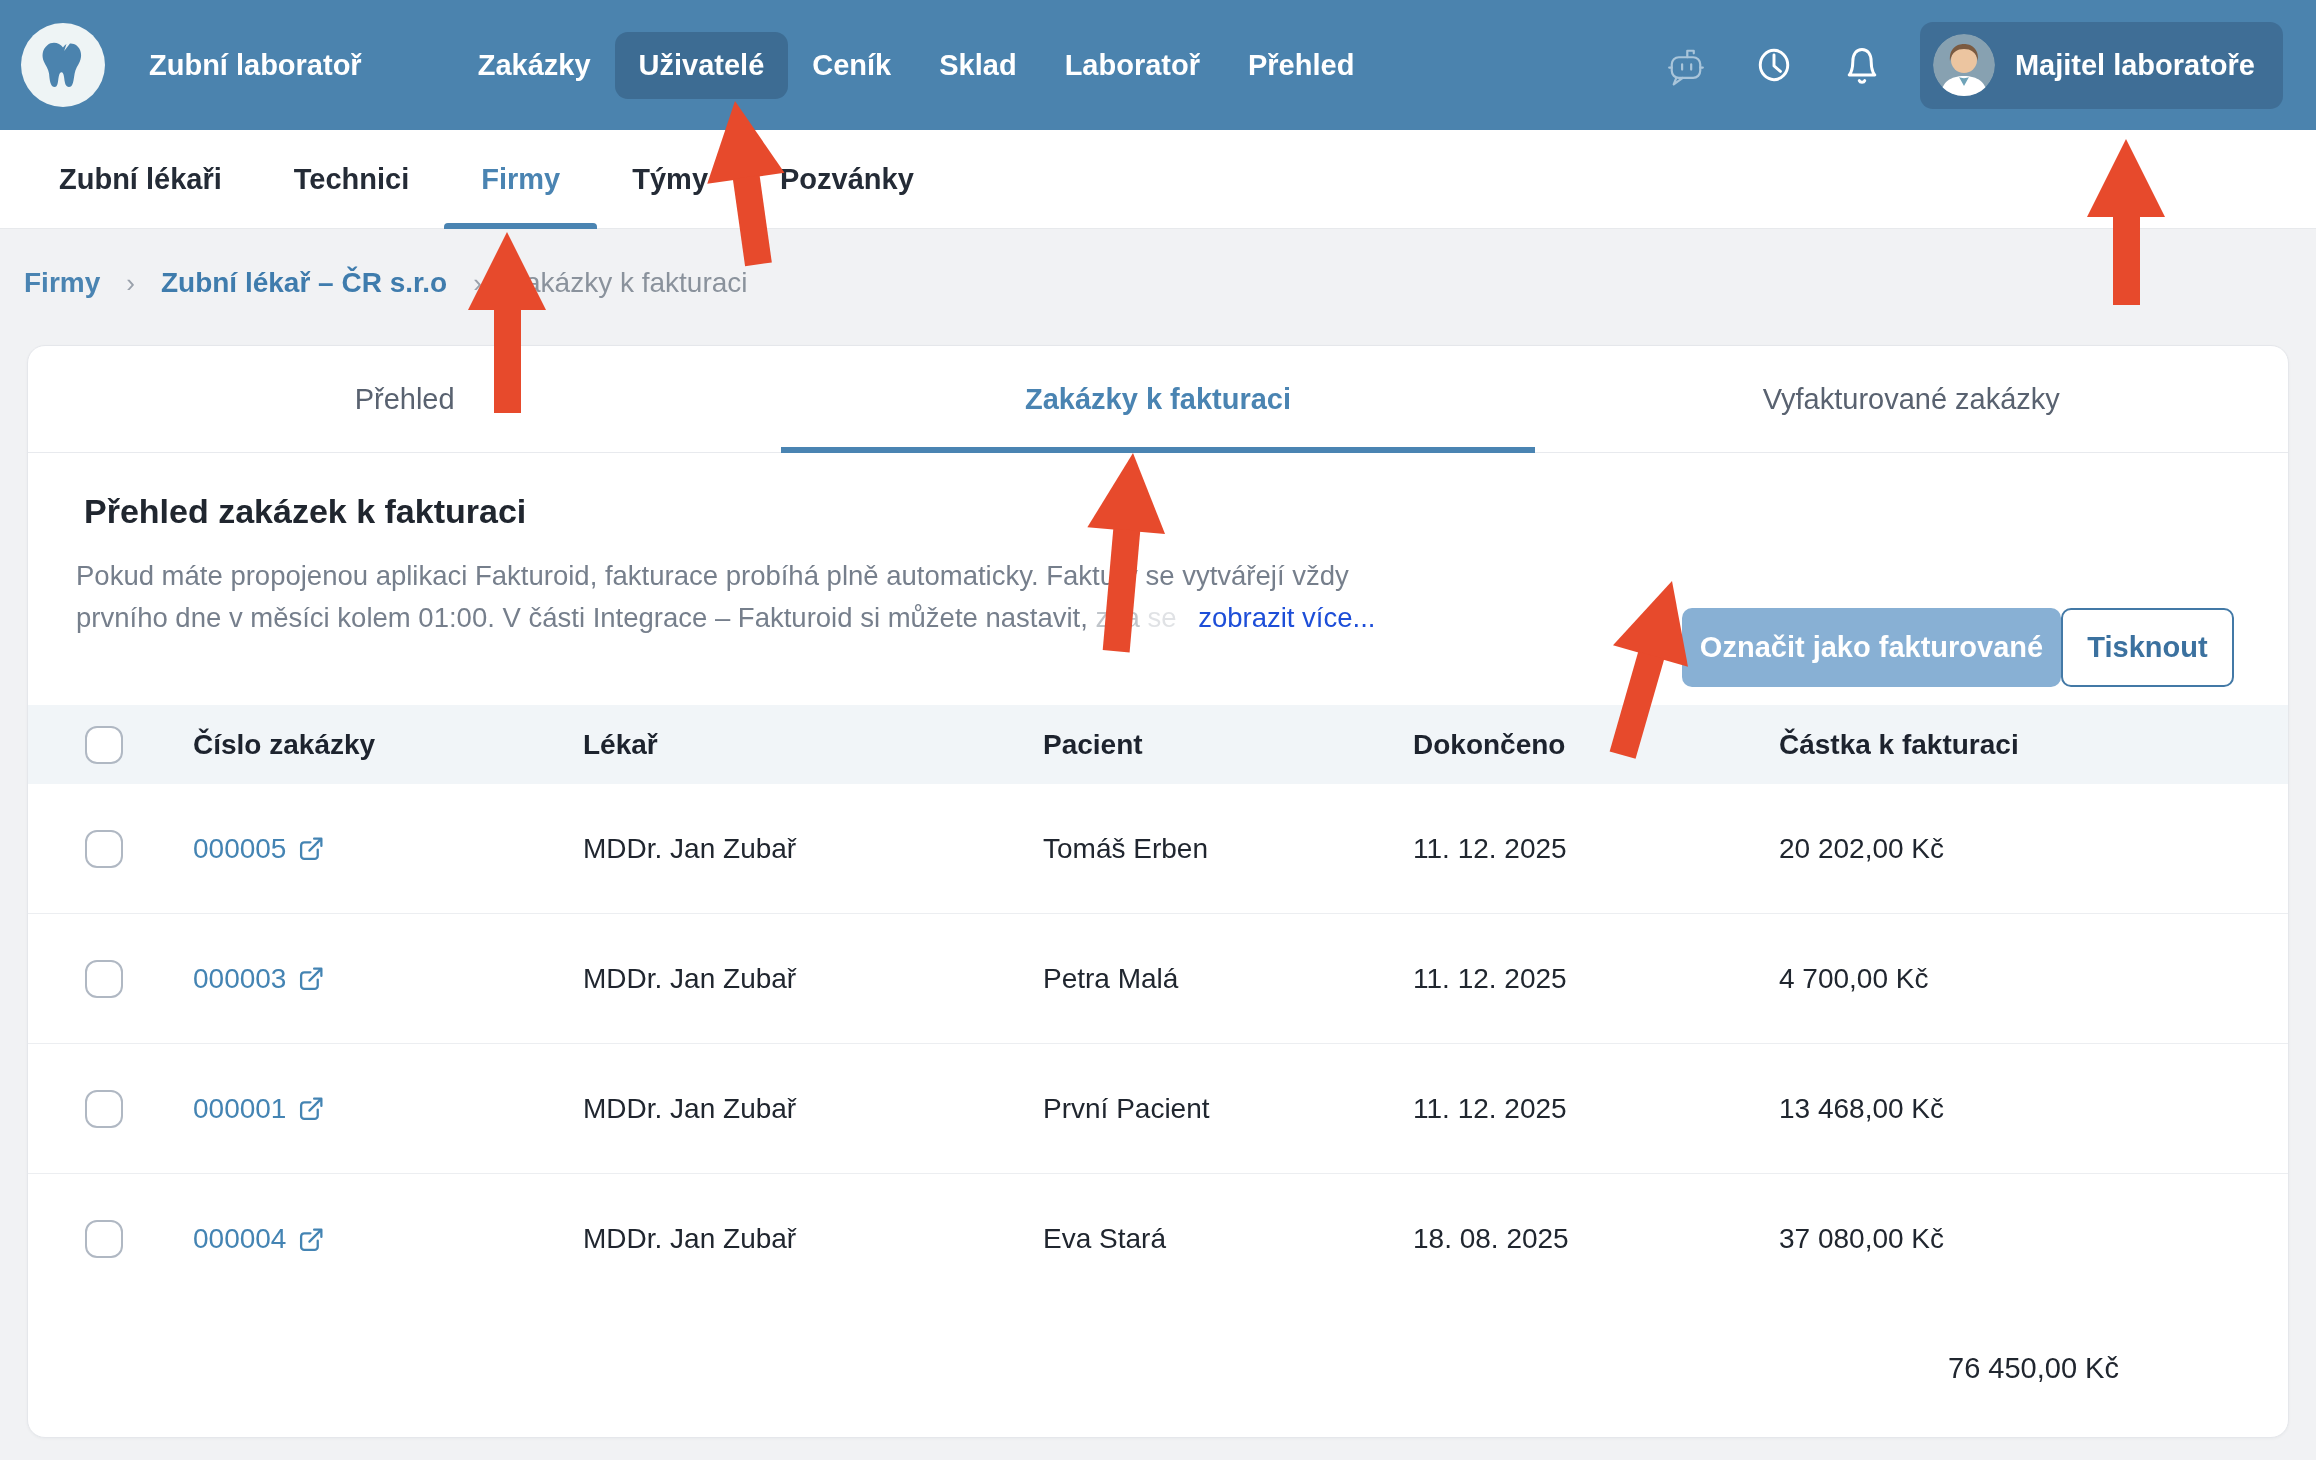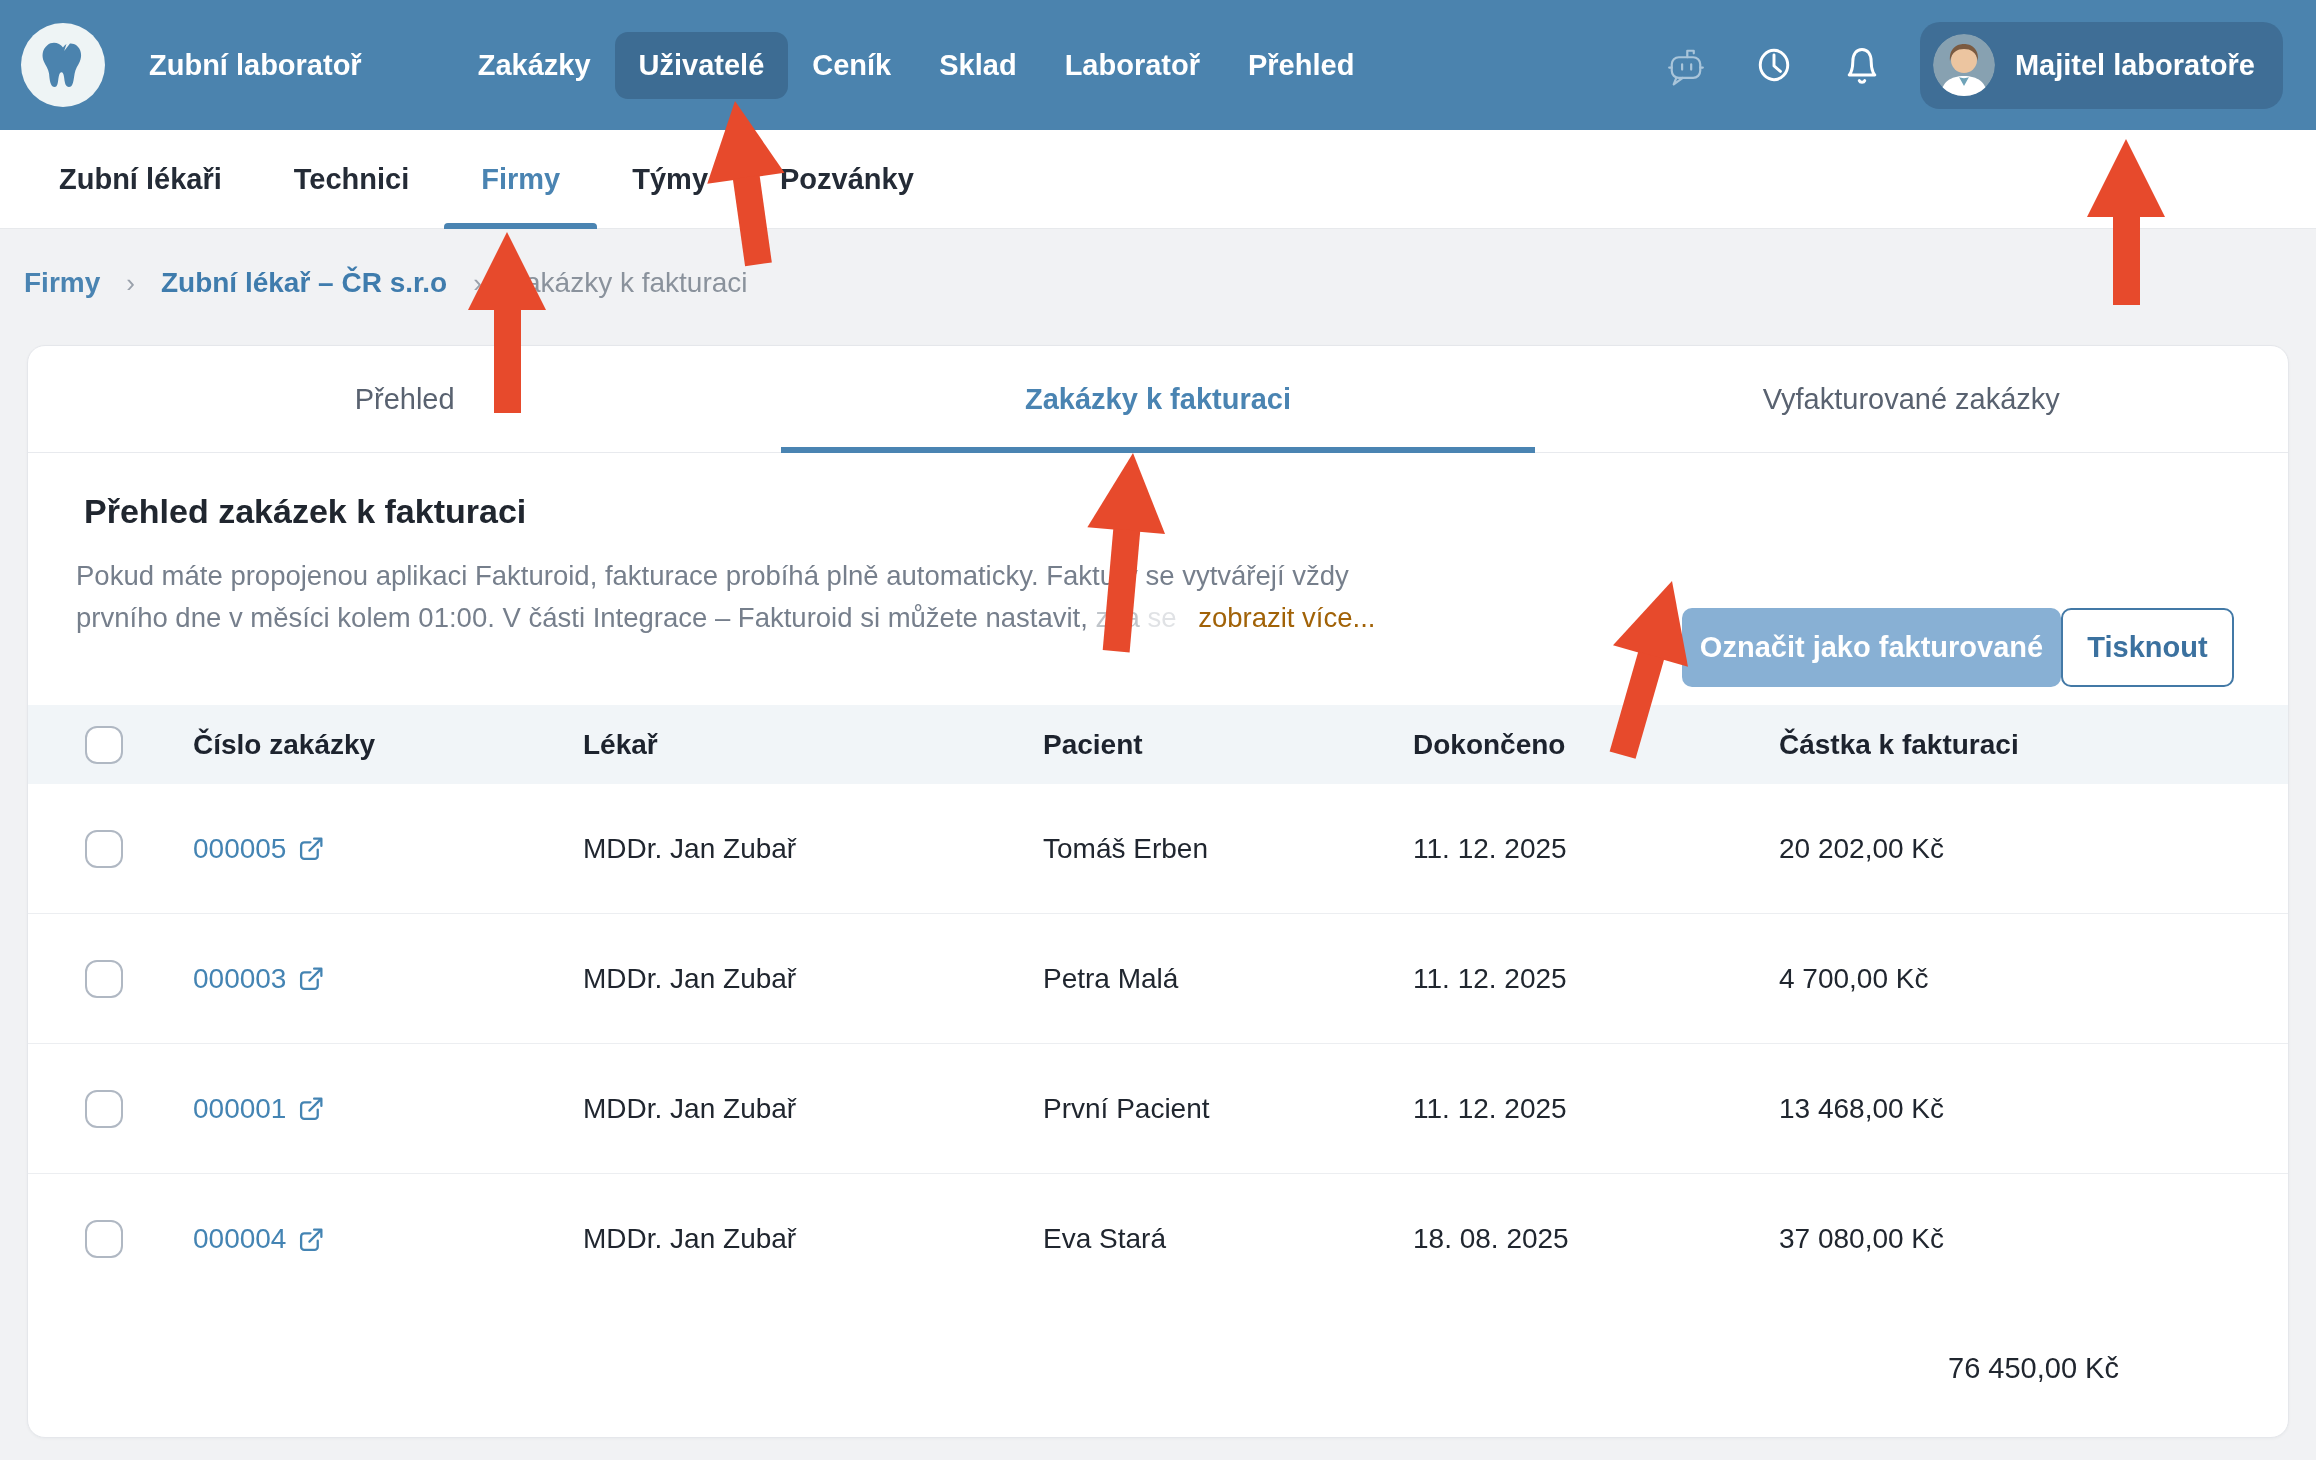--- a/index.html
+++ b/index.html
@@ -29,21 +29,21 @@
   }
   .main-nav { display:flex; align-items:center; margin-left:92px; }
   .nav-item {
     color:#ffffff; font-size:29px; font-weight:600;
     padding:17px 24px; border-radius:13px; white-space:nowrap; cursor:pointer;
   }
   .nav-item.active { background:#3d6c93; }
   .nav-right { margin-left:auto; display:flex; align-items:center; }
   .icon-btn { width:44px; height:52px; display:flex; align-items:center; justify-content:center; margin-left:44px; cursor:pointer; }
   .user-chip {
-    margin-left:36px; background:#3f6e96; border-radius:20px;
+    margin-left:36px; background:#3f6e96; border-radius:13px;
     height:87px; display:flex; align-items:center; padding:0 28px 0 13px; cursor:pointer;
   }
   .avatar { width:62px; height:62px; border-radius:50%; overflow:hidden; flex:0 0 auto; }
   .user-name { color:#ffffff; font-size:29px; font-weight:600; margin-left:20px; white-space:nowrap; }
 
   
   .subnav {
     height:99px; background:#ffffff; border-bottom:1px solid #e7e9ec;
     display:flex; align-items:flex-start; padding-left:59px;
   }
@@ -84,21 +84,21 @@
     content:""; position:absolute; left:0; right:0; bottom:-1px; height:6px; background:#4a84b2;
   }
 
   .section-head { position:relative; padding:39px 0 0 48px; height:252px; }
   .section-title { font-size:34px; font-weight:700; color:#20262f;margin-left:8px; }
   .section-desc {
     margin-top:24px; font-size:27.5px; line-height:42px; color:#767f8c; max-width:1460px;
   }
   .fade-1 { opacity:0.45; }
   .fade-2 { opacity:0.22; }
-  .more-link { color:#a16207; cursor:pointer; margin-left:14px; }
+  .more-link { color:#1d4ed8; cursor:pointer; margin-left:14px; }
 
   .btn-row { position:absolute; top:155px; right:54px; display:flex; }
   .btn {
     height:79px; border-radius:10px; font-size:29px; font-weight:600;
     display:flex; align-items:center; justify-content:center; cursor:pointer;
     font-family:"Liberation Sans", sans-serif;
   }
   .btn-outline {
     width:173px; background:#ffffff; border:2px solid #4379a6; color:#3b719f;
   }

